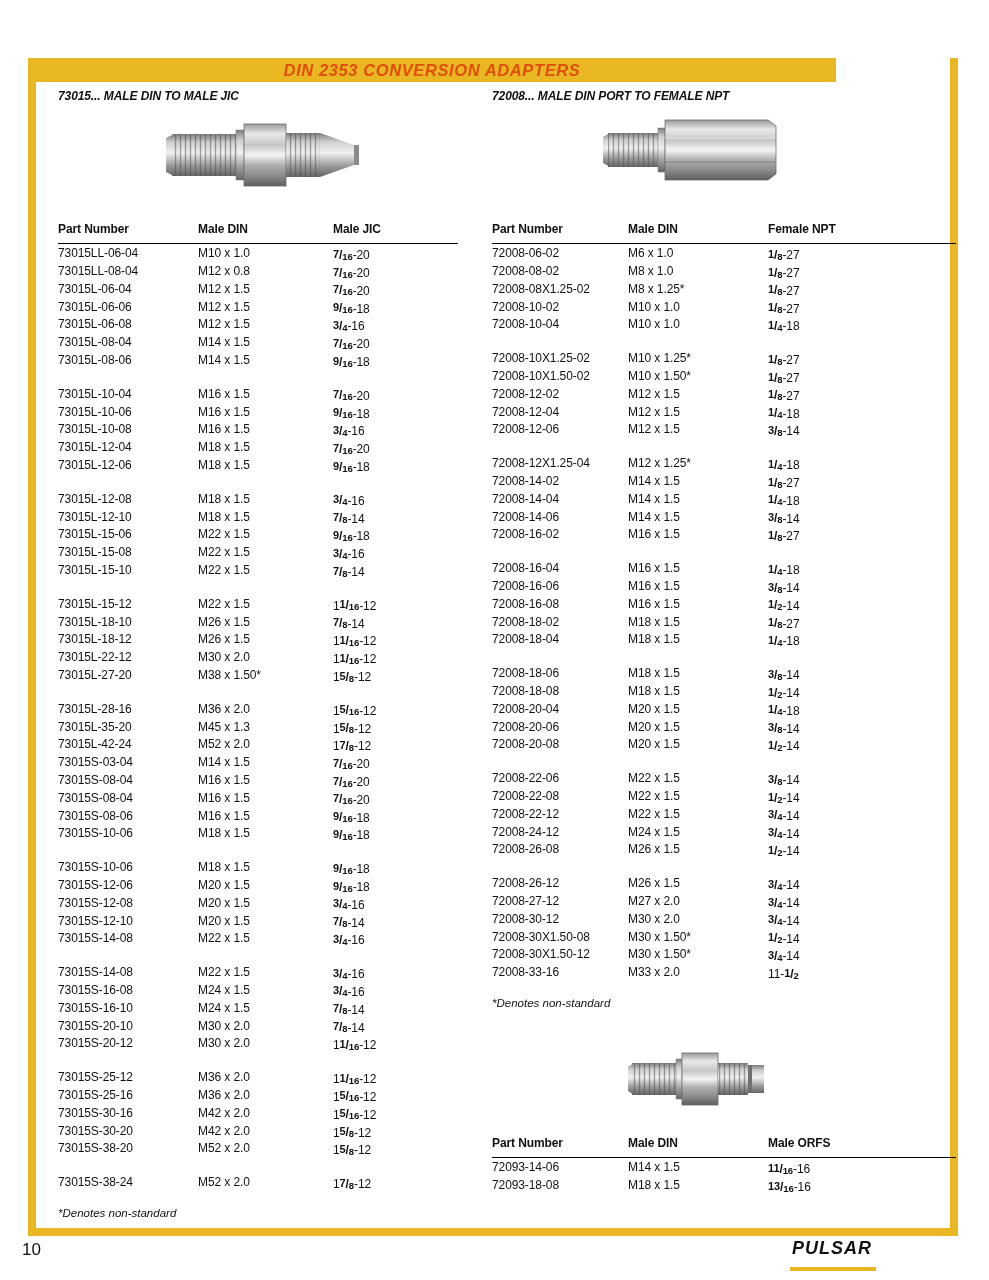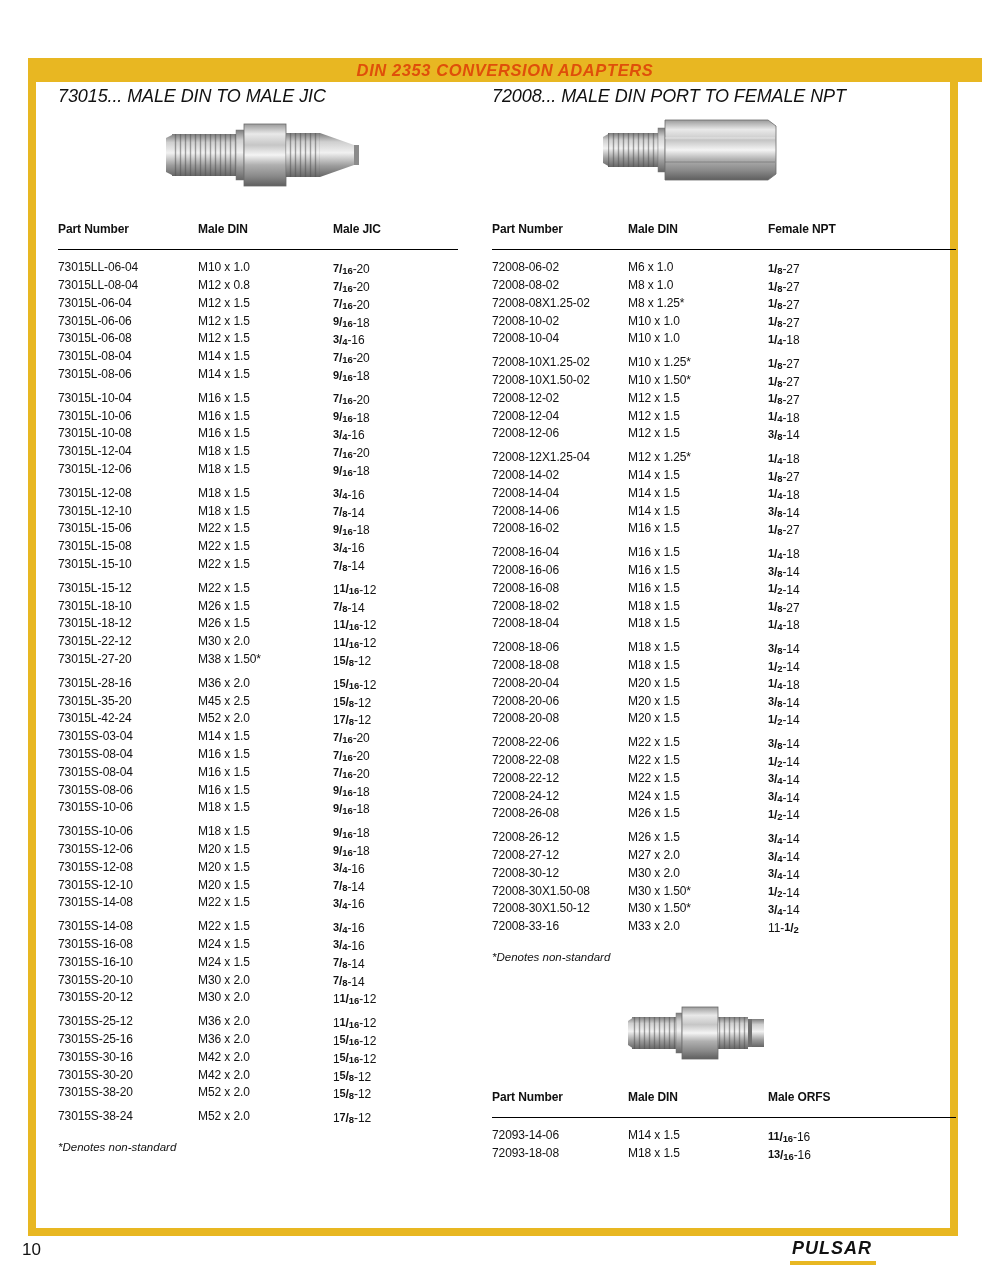--- a/index.html
+++ b/index.html
@@ -1,56 +1,56 @@
 <!DOCTYPE html>
 <html style="--gold: #E8B722; --banner-text: #DF4F0A;"><head>
 <meta charset="utf-8">
 <style>
   html,body{margin:0;padding:0}
   body{
     width:989px;height:1280px;position:relative;background:#ffffff;
     font-family:"Liberation Sans",sans-serif;color:#111;overflow:hidden;
   }
   .goldbar{position:absolute;background:var(--gold,#E8B722)}
-  #banner{position:absolute;left:28px;top:58px;width:954px;height:24px;
+  #banner{position:absolute;left:28px;top:58px;width:808px;height:24px;
     background:var(--gold,#E8B722);display:flex;align-items:center;justify-content:center}
   #banner span{font-style:italic;font-weight:700;font-size:16.5px;
     color:var(--banner-text,#DF4F0A);letter-spacing:.6px}
   #frame-left{left:28px;top:58px;width:8px;height:1178px}
   #frame-right{left:950px;top:58px;width:8px;height:1178px}
   #frame-bottom{left:28px;top:1228px;width:930px;height:8px}
 
   .col-left{position:absolute;left:58px;top:88px;width:400px}
   .col-right{position:absolute;left:492px;top:88px;width:464px}
   .col-top{height:134px;position:relative}
-  .heading{font-style:italic;font-weight:400;font-size:18px;line-height:16px;letter-spacing:-.1px}
+  .heading{font-style:italic;font-weight:700;font-size:12px;line-height:16px;letter-spacing:-.1px}
   .fig{position:absolute}
   .fig-jic{left:100px;top:16px}
   .fig-npt{left:104px;top:18px}
   .sec-orfs{margin-top:14px}
   .fig-wrap-orfs{height:112px;position:relative}
   .fig-orfs{left:130px;top:12px}
 
   .ptable .trow{display:grid;font-size:12px;line-height:14.3px;letter-spacing:-.1px}
   .t73015 .trow{grid-template-columns:140px 135px 1fr}
   .t72008 .trow{grid-template-columns:136px 140px 1fr}
   .t72093 .trow{grid-template-columns:136px 140px 1fr}
-  .trow.thead{font-weight:700;border-bottom:1.5px solid #000;padding-bottom:13px;margin-bottom:10px}
+  .trow.thead{font-weight:700;border-bottom:1.5px solid #000;padding-bottom:7px;margin-bottom:2px}
   .series{font-style:italic;font-weight:700;font-size:12px;line-height:14.3px}
-  .tblock.gap{margin-top:6px}
+  .tblock.gap{margin-top:16px}
   .footnote{font-style:italic;font-size:11.5px;line-height:14px;margin-top:13px}
 
   .fr{font-weight:700}
   .fr .n{font-size:11px;vertical-align:1.5px}
   .fr .d{font-size:9.5px;vertical-align:-1px}
 
   #pagenum{position:absolute;left:22px;top:1240px;font-size:17px}
   #pulsar{position:absolute;left:790px;top:1238px;font-style:italic;font-weight:800;
     font-size:18px;letter-spacing:1px;border-bottom:4px solid var(--gold,#E8B722);
-    padding:0 4px 2px 2px}
+    padding:0 4px 8px 2px}
 </style>
 </head>
 <body>
 
 <div id="banner">
   <span>DIN 2353 CONVERSION ADAPTERS</span>
 </div>
 <div id="frame-left" class="goldbar"></div>
 <div id="frame-right" class="goldbar"></div>
 <div id="frame-bottom" class="goldbar"></div>
@@ -220,21 +220,21 @@
         </div>
       </div>
       <div class="tblock gap">
         <div class="trow">
           <span>73015L-28-16</span>
           <span>M36 x 2.0</span>
           <span>1<span class="fr"><span class="n">5</span>/<span class="d">16</span></span>-12</span>
         </div>
         <div class="trow">
           <span>73015L-35-20</span>
-          <span>M45 x 2.5</span>
+          <span>M45 x 1.3</span>
           <span>1<span class="fr"><span class="n">5</span>/<span class="d">8</span></span>-12</span>
         </div>
         <div class="trow">
           <span>73015L-42-24</span>
           <span>M52 x 2.0</span>
           <span>1<span class="fr"><span class="n">7</span>/<span class="d">8</span></span>-12</span>
         </div>
       </div>
       <div class="tblock">
         <div class="trow">

